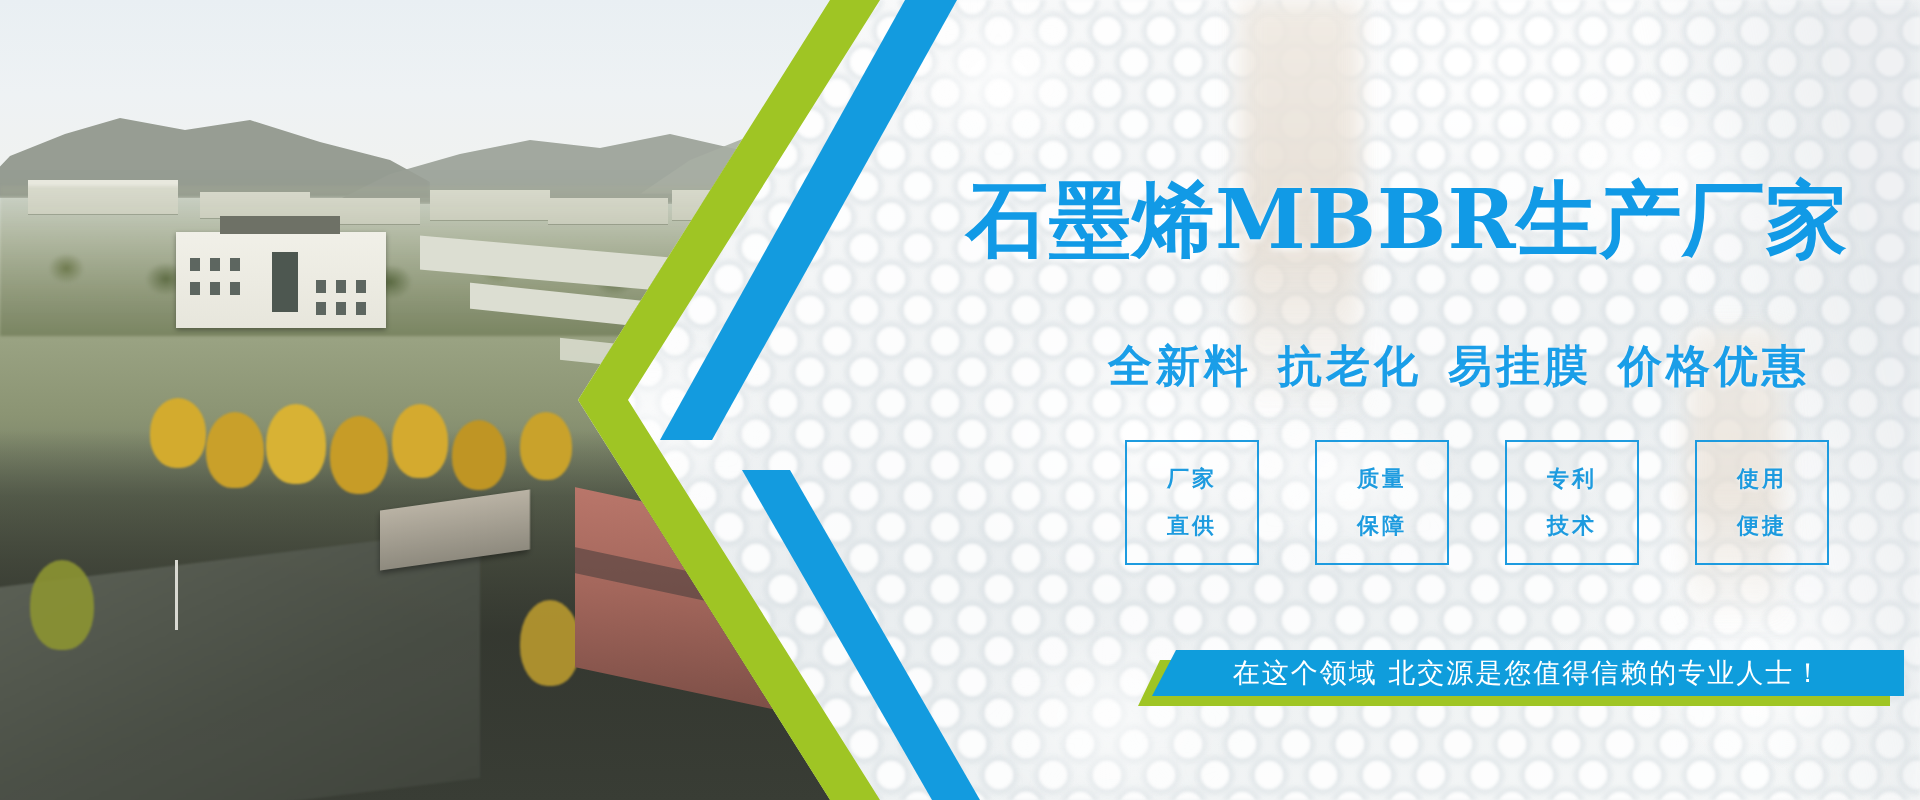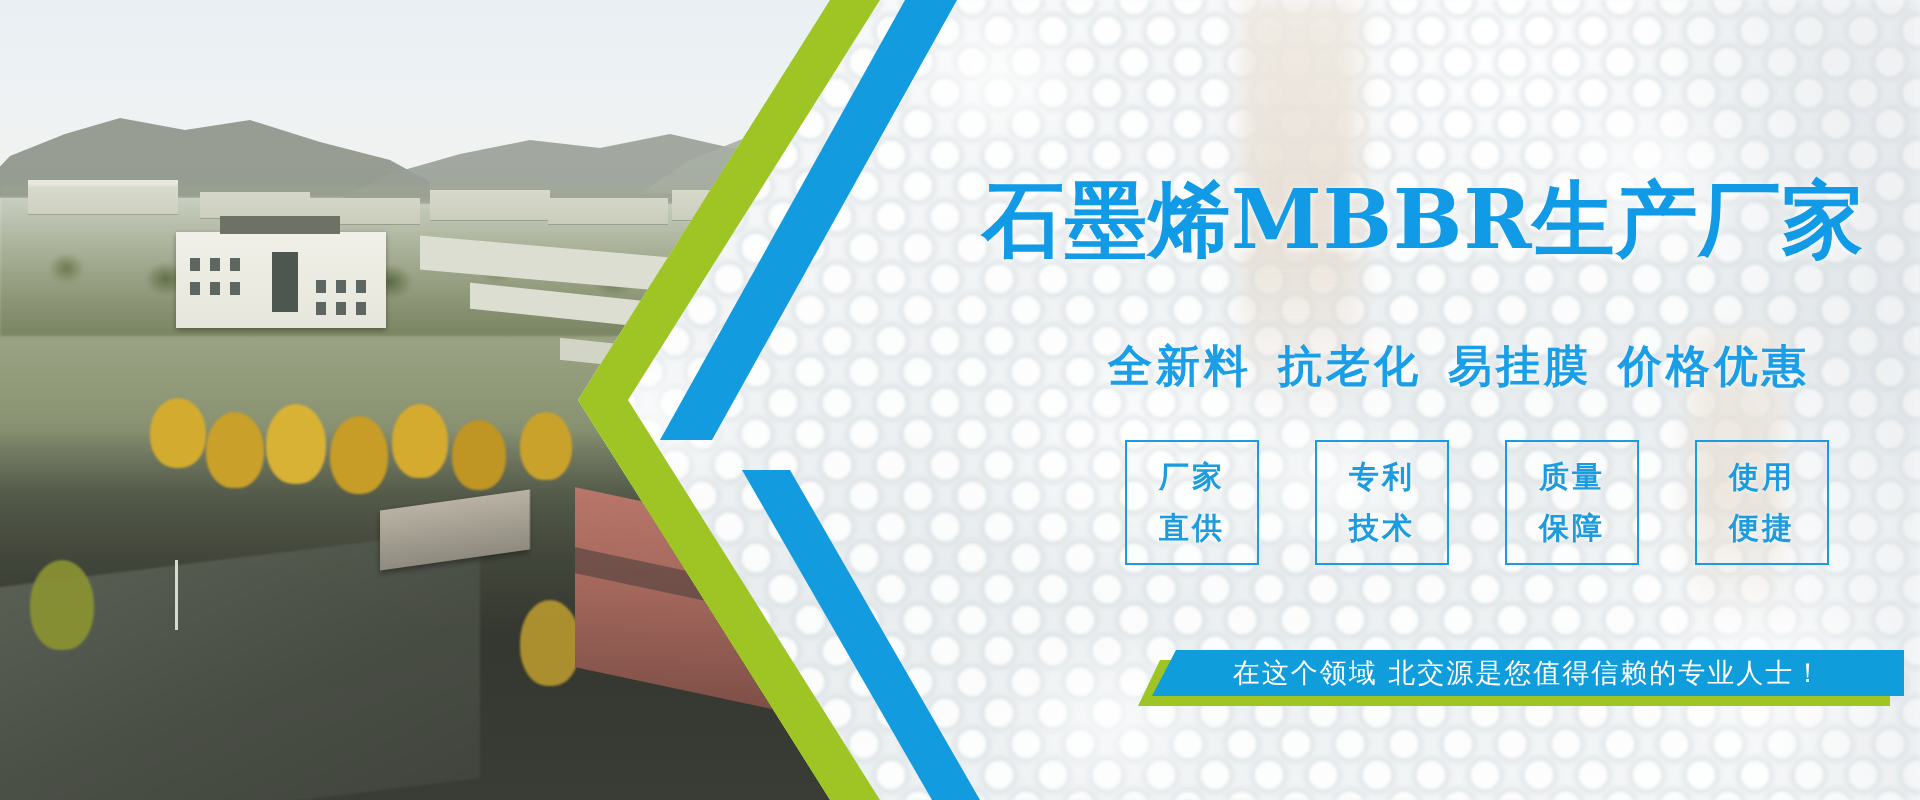--- a/index.html
+++ b/index.html
@@ -159,21 +159,20 @@
   
   .headline{
     position:absolute;left:966px;top:178px;
     font-family:"DejaVu Serif","Liberation Serif",serif;
     font-weight:bold;
     font-size:82px;line-height:1;
     letter-spacing:1px;
     color:#119ae6;
     white-space:nowrap;
     text-shadow:0 2px 6px rgba(255,255,255,.85);
-    margin-left:16px;
   }
   .subline{
     position:absolute;left:1108px;top:344px;
     font-weight:bold;
     font-size:44px;line-height:1;
     letter-spacing:4px;
     color:#1a9ee8;
     white-space:nowrap;
     text-shadow:0 2px 5px rgba(255,255,255,.8);
   }
@@ -185,21 +184,21 @@
     display:flex;gap:56px;
   }
   .feature-box{
     width:134px;height:125px;
     border:2px solid #1d9bdf;
     display:flex;flex-direction:column;
     align-items:center;justify-content:space-evenly;
     box-sizing:border-box;
   }
   .feature-box .fline{
-    font-weight:bold;font-size:30px;line-height:1;
+    font-weight:bold;font-size:22px;line-height:1;
     color:#1d9bdf;letter-spacing:3px;
     text-shadow:0 1px 4px rgba(255,255,255,.85);
   }
 
   .tagline-wrap{position:absolute;left:1138px;top:650px;width:790px;height:62px;}
   .tagline-green{
     position:absolute;left:0;top:10px;width:752px;height:46px;
     background:#9fc524;
     clip-path:polygon(22px 0, 752px 0, 752px 46px, 0 46px);
   }
@@ -292,26 +291,26 @@
   <div class="subline">
     <span>全新料</span><span>抗老化</span><span>易挂膜</span><span>价格优惠</span>
   </div>
 
   <div class="feature-row">
     <div class="feature-box">
       <div class="fline">厂家</div>
       <div class="fline">直供</div>
     </div>
     <div class="feature-box">
+      <div class="fline">质量</div>
+      <div class="fline">保障</div>
+    </div>
+    <div class="feature-box">
       <div class="fline">专利</div>
       <div class="fline">技术</div>
-    </div>
-    <div class="feature-box">
-      <div class="fline">质量</div>
-      <div class="fline">保障</div>
     </div>
     <div class="feature-box">
       <div class="fline">使用</div>
       <div class="fline">便捷</div>
     </div>
   </div>
 
   <div class="tagline-wrap">
     <div class="tagline-green"></div>
     <div class="tagline-blue"></div>

